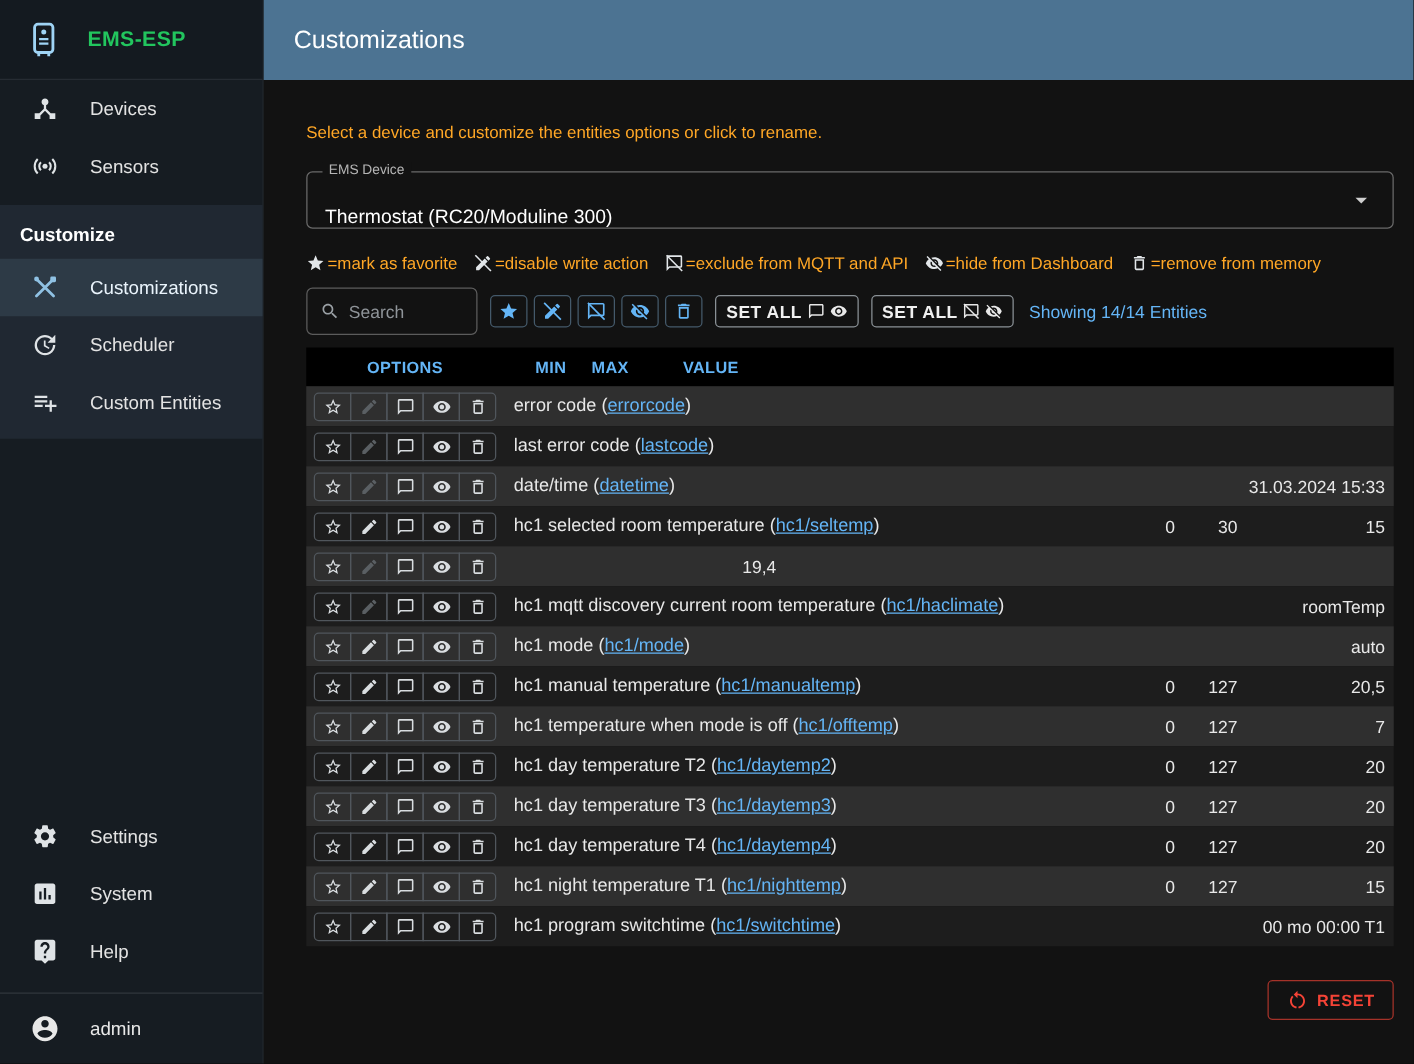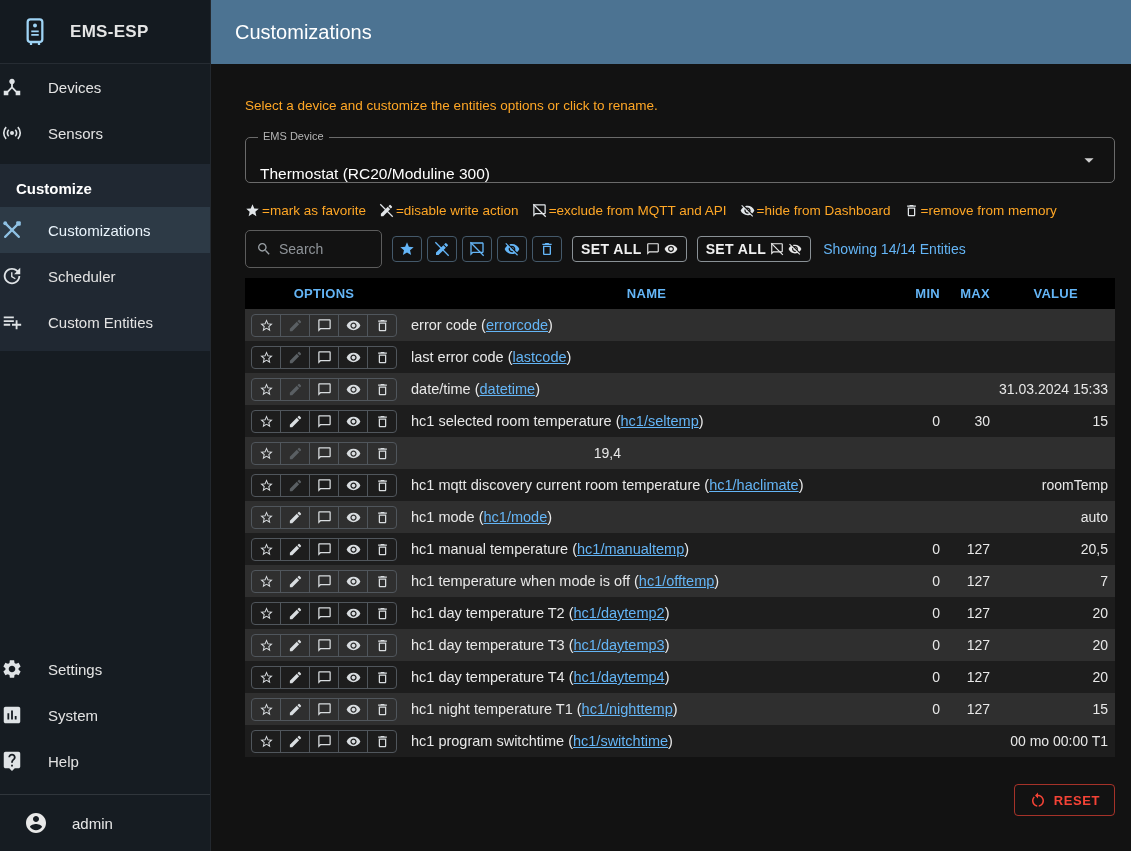--- a/index.html
+++ b/index.html
@@ -11,22 +11,22 @@
   *{margin:0;padding:0;box-sizing:border-box;}
   html,body{background:#0e0e0e;}
   body{font-family:"Liberation Sans",sans-serif;color:#e6e6e6;}
   .app{width:1131px;height:851px;display:flex;overflow:hidden;background:#121212;}
 
   
   .sidebar{width:211px;flex:0 0 211px;background:#161c22;display:flex;flex-direction:column;border-right:1px solid #23282e;}
   .sb-header{height:64px;display:flex;align-items:center;padding:0 16px;gap:16px;border-bottom:1px solid #262c33;background:#141a20;}
   .logo{width:38px;height:38px;display:flex;align-items:center;justify-content:center;color:#9fd4f5;}
   .logo svg{width:32px;height:32px;}
-  .brand{font-size:17px;font-weight:bold;letter-spacing:.3px;color:#e5e5e5;}
-  .nav-item{height:46px;display:flex;align-items:center;gap:24px;cursor:pointer;}
+  .brand{font-size:17px;font-weight:bold;letter-spacing:.3px;color:#22c55e;}
+  .nav-item{height:46px;display:flex;align-items:center;padding-left:24px;gap:24px;cursor:pointer;}
   .nav-item .nico{width:24px;height:24px;color:#dfe3e6;display:flex;align-items:center;justify-content:center;}
   .nav-item .nico svg{width:22px;height:22px;}
   .nav-item .nlabel{font-size:15px;color:#e3e3e3;}
   .customize-panel{background:#202832;margin-top:8px;padding-bottom:6px;}
   .section-title{font-size:15px;font-weight:bold;color:#fff;padding:16px 16px 10px 16px;}
   .nav-item.active{background:#2d3a46;}
   .nav-item.active .nico{color:#8fc1e3;}
   .nav-item.active .nlabel{color:#eaf4fc;}
   .sb-spacer{flex:1;}
   .sb-divider{border-top:1px solid #30363c;margin-top:10px;}
@@ -401,21 +401,20 @@
           <svg>
               <use href="#i-eye-off"></use>
             </svg>
         </button>
         <span class="showing">Showing 14/14 Entities</span>
       </div>
 
       <div class="table">
         <div class="thead">
           <div class="th col-options">OPTIONS</div>
-          <div class="th col-name">NAME</div>
           <div class="th col-min">MIN</div>
           <div class="th col-max">MAX</div>
           <div class="th col-value">VALUE</div>
         </div>
         <div class="tbody">
   <div class="trow odd">
     <div class="cell options">
       <div class="optgroup">
         <button class="opt">
                     <svg>

